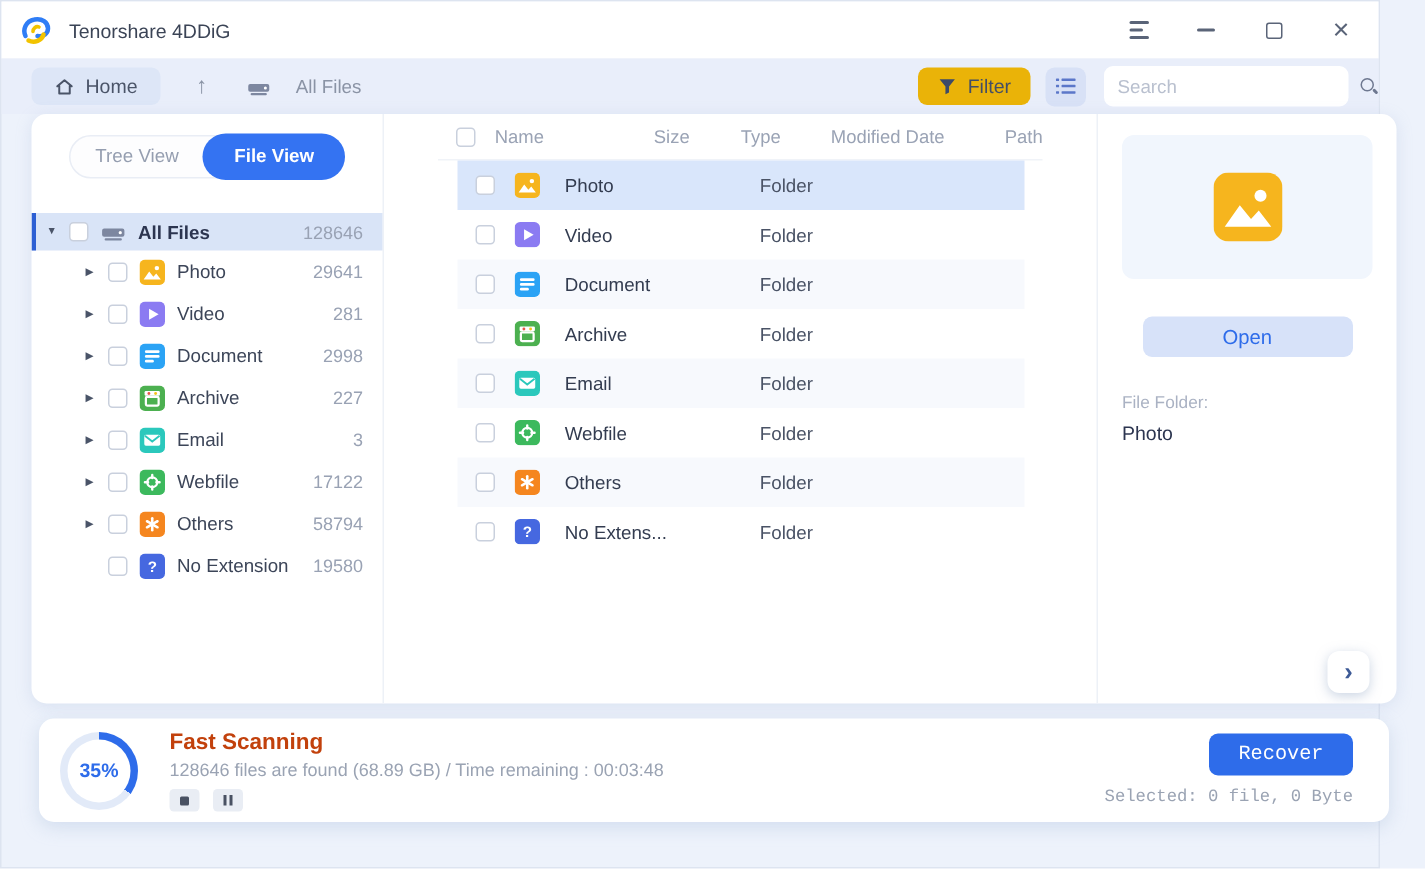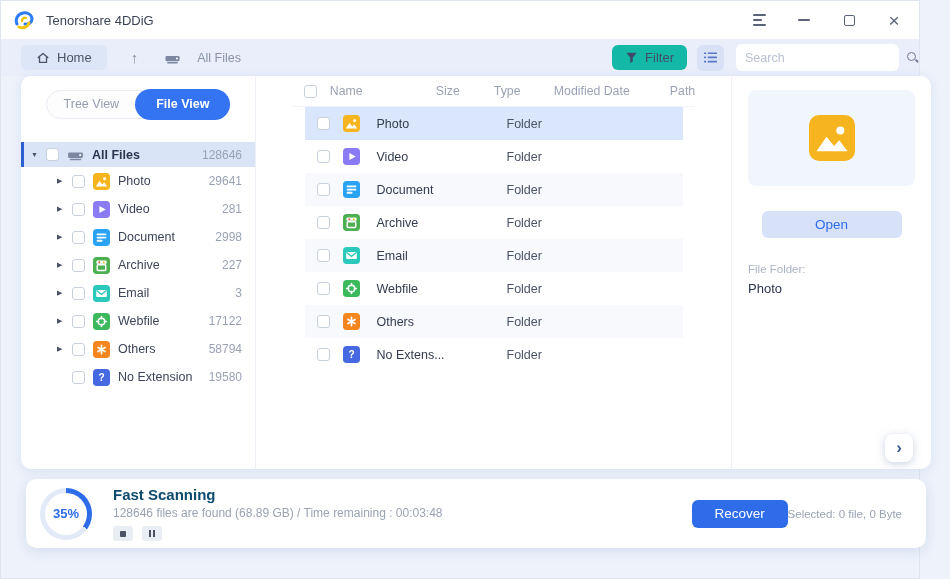--- a/index.html
+++ b/index.html
@@ -18,21 +18,21 @@
   .minbar { width:12px; height:2px; background:#5a6478; border-radius:1px; }
   .maxbox { width:11px; height:11px; border:1.7px solid #5a6478; border-radius:2px; }
   .closex { font-size:19px; color:#5a6478; line-height:1; }
 
   
   .toolbar { height:37px; display:flex; align-items:center; padding:0 20px; background:#e9eefa; }
   .homebtn { display:flex; align-items:center; gap:7px; background:#dde6f7; border:none; border-radius:6px; padding:5px 15px; font-size:13px; color:#4a5468; font-family:inherit; cursor:pointer;text-align:right; }
   .upbtn { margin-left:24px; background:none; border:none; font-size:15px; color:#8a93a5; cursor:pointer; }
   .crumb { display:flex; align-items:center; gap:8px; margin-left:26px; font-size:12.5px; color:#8a93a5; cursor:pointer; }
   .tspacer { flex:1; }
-  .filterbtn { display:flex; align-items:center; gap:7px; background:#14b8a6; border:none; border-radius:6px; padding:5px 13px; font-size:13px; color:#434e66; font-family:inherit; cursor:pointer; }
+  .filterbtn { display:flex; align-items:center; gap:7px; background:#eab308; border:none; border-radius:6px; padding:5px 13px; font-size:13px; color:#434e66; font-family:inherit; cursor:pointer; }
   .viewbtn { margin-left:10px; width:27px; height:26px; background:#d8e1f6; border:none; border-radius:6px; display:flex; align-items:center; justify-content:center; cursor:pointer; }
   .searchbox { margin-left:12px; width:163px; height:27px; background:#fff; border-radius:6px; display:flex; align-items:center; padding:1px 9px; }
   .searchbox input { flex:1; border:none; outline:none; font-size:12.5px; color:#3b4456; font-family:inherit; background:transparent; }
   .searchbox input::placeholder { color:#b9c0cf; }
   .mag { position:relative; width:13px; height:13px; }
   .mag::before { content:''; position:absolute; left:1px; top:1px; width:7px; height:7px; border:1.6px solid #6e7890; border-radius:50%; }
   .mag::after { content:''; position:absolute; left:9px; top:9px; width:4px; height:1.6px; background:#6e7890; transform:rotate(45deg); border-radius:1px; }
 
   
   .content { position:absolute; left:20px; top:75px; width:910px; height:393px; background:#fff; border-radius:10px; display:flex; overflow:hidden; box-shadow:0 2px 10px rgba(160,180,215,.25); }
@@ -70,27 +70,27 @@
   .metalabel { margin-top:25px; font-size:11.5px; color:#aab2c3; }
   .metavalue { margin-top:6px; font-size:13px; color:#2c3550; }
   .chevbtn { position:absolute; right:18px; bottom:7px; width:28px; height:28px; background:#fff; border:none; border-radius:8px; box-shadow:0 2px 8px rgba(150,170,200,.5); display:flex; align-items:center; justify-content:center; color:#3d5a96; font-size:17px; font-weight:bold; cursor:pointer; }
 
   
   .status { position:absolute; left:25px; top:478px; width:900px; height:69px; background:#fff; border-radius:10px; box-shadow:0 3px 12px rgba(170,190,220,.4); display:flex; align-items:center; padding:0 24px 0 14px; }
   .ring { width:52px; height:52px; position:relative; border-radius:50%; flex:0 0 52px; }
   .ring::after { content:''; position:absolute; inset:5px; background:#fff; border-radius:50%; }
   .ring b { position:absolute; inset:0; display:flex; align-items:center; justify-content:center; z-index:1; color:#2e6cea; font-size:13px; }
   .scaninfo { margin-left:21px; }
-  .scantitle { font-size:15px; font-weight:bold; color:#0c4a6e; }
+  .scantitle { font-size:15px; font-weight:bold; color:#c2410c; }
   .scandetail { font-size:12px; color:#9aa3b3; margin-top:3px; }
   .scanctrl { display:flex; gap:9px; margin-top:6px; }
   .ctrlbtn { width:20px; height:15px; background:#e9edf4; border:none; border-radius:3px; display:flex; align-items:center; justify-content:center; gap:2px; cursor:pointer; }
   .stopsq { width:6px; height:6px; background:#4a5263; border-radius:1px; }
   .pbar { width:2px; height:7px; background:#4a5263; }
-  .rightcol { margin-left:auto; display:flex; flex-direction:row; align-items:flex-start; }
+  .rightcol { margin-left:auto; display:flex; flex-direction:column; align-items:flex-end;font-family:Liberation Mono, monospace; }
   .recoverbtn { width:96px; height:28px; background:#2e6cea; border:none; border-radius:6px; color:#fff; font-size:13.5px; font-family:inherit; cursor:pointer; }
   .selectedtxt { margin-top:8px; font-size:11.5px; color:#9aa3b3; }
 </style>
 </head>
 <body>
 
 <div class="window">
 
   <div class="titlebar">
     <svg class="logo" viewBox="0 0 24 24">

